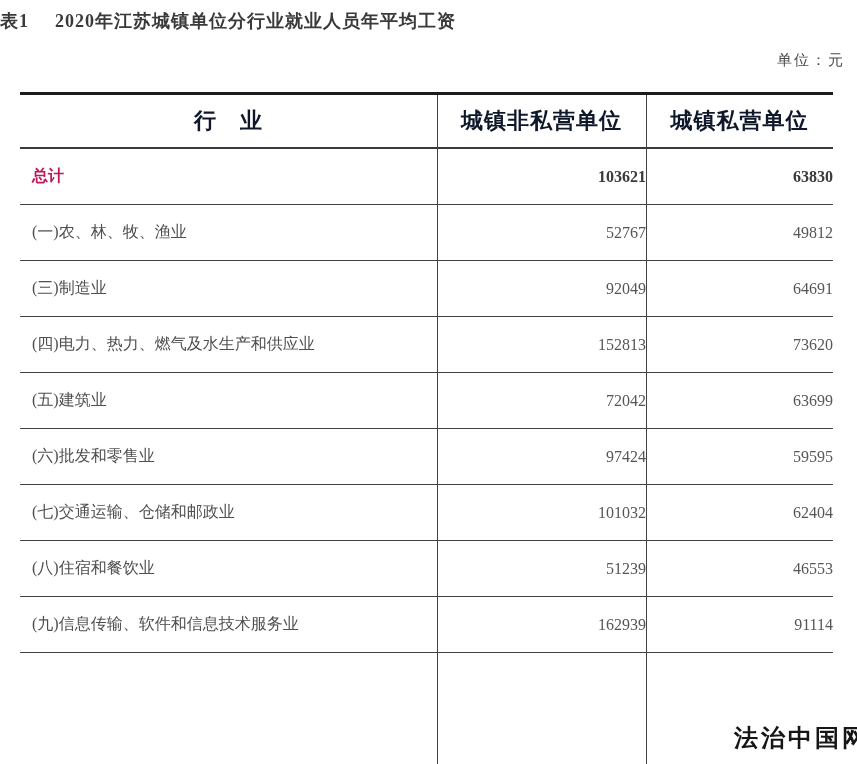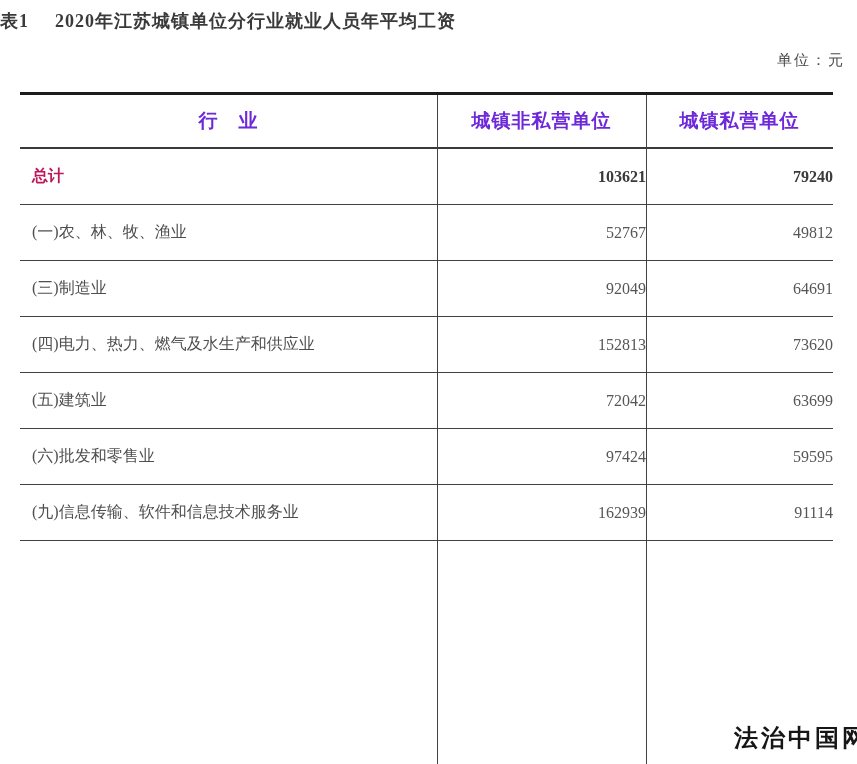--- a/index.html
+++ b/index.html
@@ -24,21 +24,21 @@
     border-top:3px solid #1c1c1c;
     box-sizing:border-box;
   }
   table.wage-table{
     border-collapse:collapse;table-layout:fixed;width:813px;
   }
   .col-industry{width:417px;}
   .col-nonprivate{width:209px;}
   .col-private{width:187px;}
   tr.header-row td{
-    height:50px;font-size:19px;font-weight:bold;color:#6d28d9;
+    height:50px;font-size:22px;font-weight:bold;color:#0f172a;
     text-align:center;border-bottom:2px solid #3a3a3a;
     letter-spacing:1px;
   }
   tr.data-row td{
     height:55px;font-size:16px;color:#4f4f4f;
     border-bottom:1px solid #424242;
     padding:0;
   }
   tr.data-row td.cell-label{text-align:left;padding-left:12px;}
   tr.data-row td.cell-num{text-align:right;color:#565656;}
@@ -74,21 +74,21 @@
     </colgroup>
     <tbody>
         <tr class="header-row">
       <td>行　业</td>
       <td>城镇非私营单位</td>
       <td>城镇私营单位</td>
     </tr>
     <tr class="data-row bold-row">
       <td class="cell-label">总计</td>
       <td class="cell-num">103621</td>
-      <td class="cell-num">79240</td>
+      <td class="cell-num">63830</td>
     </tr>
     <tr class="data-row">
       <td class="cell-label">(一)农、林、牧、渔业</td>
       <td class="cell-num">52767</td>
       <td class="cell-num">49812</td>
     </tr>
     <tr class="data-row">
       <td class="cell-label">(三)制造业</td>
       <td class="cell-num">92049</td>
       <td class="cell-num">64691</td>
@@ -102,20 +102,30 @@
       <td class="cell-label">(五)建筑业</td>
       <td class="cell-num">72042</td>
       <td class="cell-num">63699</td>
     </tr>
     <tr class="data-row">
       <td class="cell-label">(六)批发和零售业</td>
       <td class="cell-num">97424</td>
       <td class="cell-num">59595</td>
     </tr>
     <tr class="data-row">
+      <td class="cell-label">(七)交通运输、仓储和邮政业</td>
+      <td class="cell-num">101032</td>
+      <td class="cell-num">62404</td>
+    </tr>
+    <tr class="data-row">
+      <td class="cell-label">(八)住宿和餐饮业</td>
+      <td class="cell-num">51239</td>
+      <td class="cell-num">46553</td>
+    </tr>
+    <tr class="data-row">
       <td class="cell-label">(九)信息传输、软件和信息技术服务业</td>
       <td class="cell-num">162939</td>
       <td class="cell-num">91114</td>
     </tr>
   </tbody>
     </table>
   <div class="v-divider d1"></div>
   <div class="v-divider d2"></div>
 </div>
 

